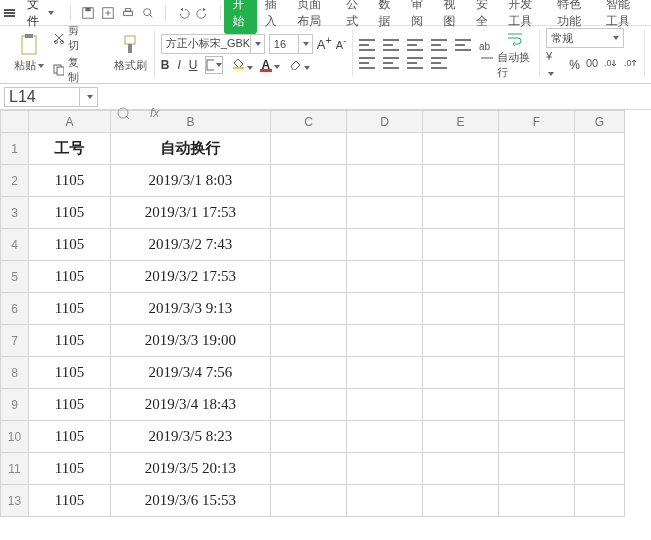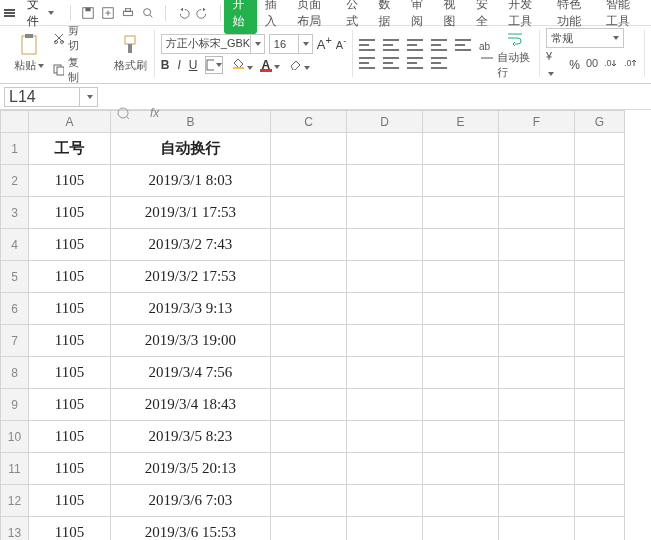--- a/index.html
+++ b/index.html
@@ -419,30 +419,20 @@
           <th class="rowh">11</th>
           <td class="cell">1105</td>
           <td class="cell">2019/3/5 20:13</td>
           <td class="cell"></td>
           <td class="cell"></td>
           <td class="cell"></td>
           <td class="cell"></td>
           <td class="cell"></td>
         </tr>
         <tr>
-          <th class="rowh">12</th>
-          <td class="cell">1105</td>
-          <td class="cell">2019/3/6 7:03</td>
-          <td class="cell"></td>
-          <td class="cell"></td>
-          <td class="cell"></td>
-          <td class="cell"></td>
-          <td class="cell"></td>
-        </tr>
-        <tr>
           <th class="rowh">13</th>
           <td class="cell">1105</td>
           <td class="cell">2019/3/6 15:53</td>
           <td class="cell"></td>
           <td class="cell"></td>
           <td class="cell"></td>
           <td class="cell"></td>
           <td class="cell"></td>
         </tr>
       </tbody>

